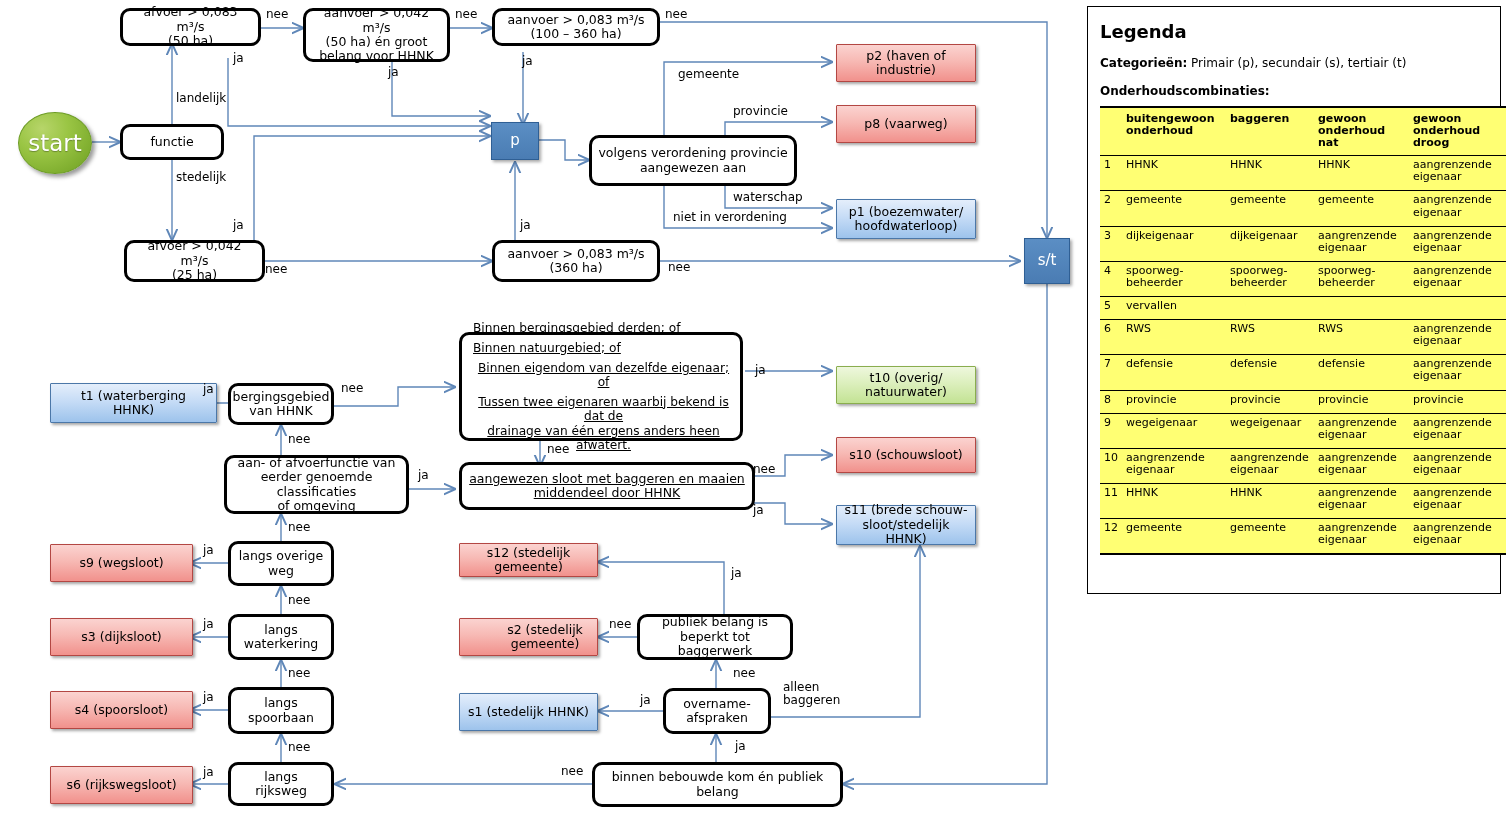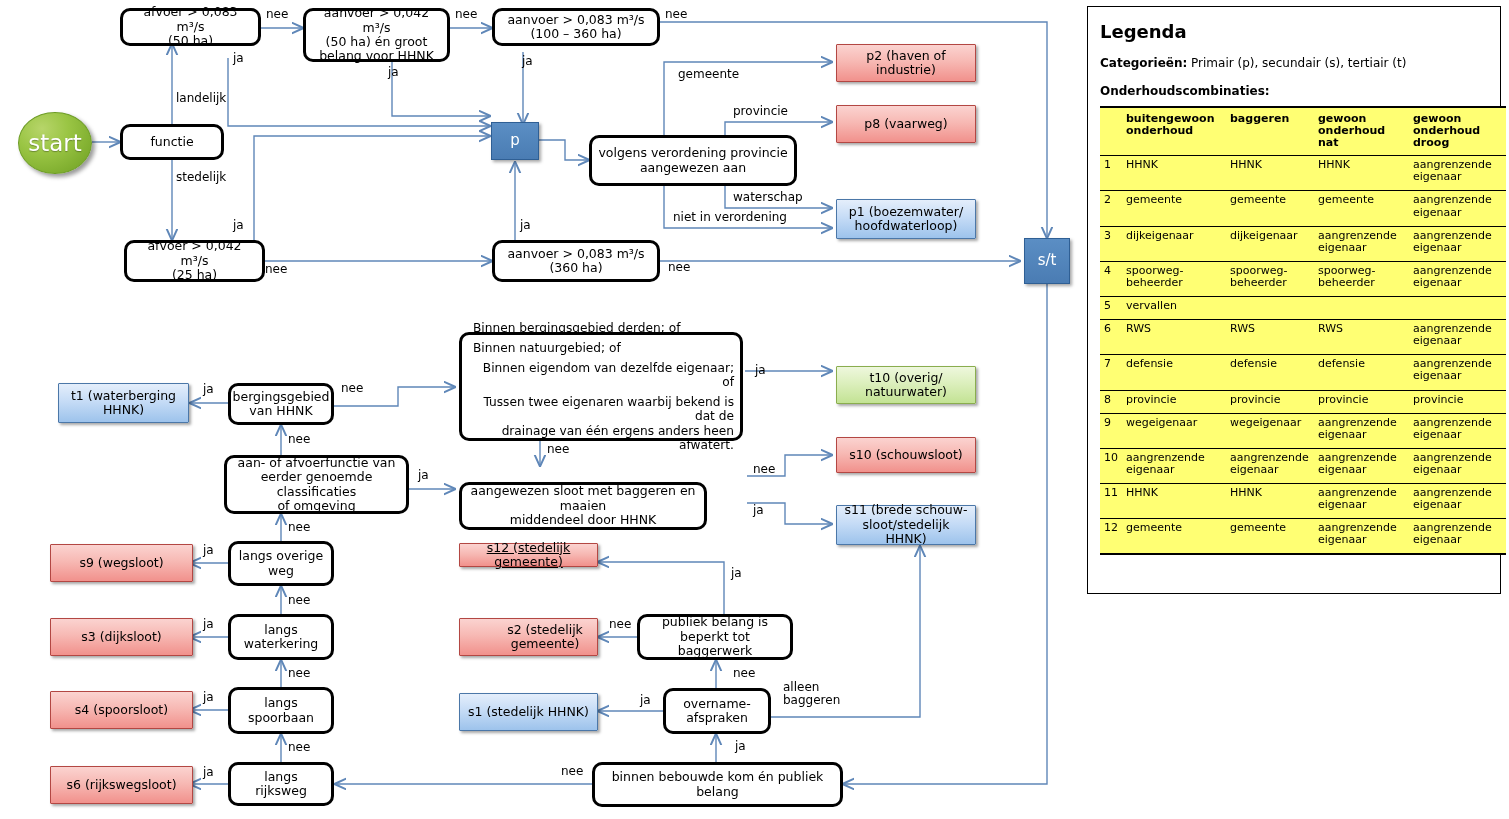--- a/index.html
+++ b/index.html
@@ -6,21 +6,21 @@
   body{font-family:"DejaVu Sans","Liberation Sans",sans-serif;}
   #canvas{position:relative;width:1509px;height:819px;overflow:hidden;background:#fff;}
 
   
   .node{position:absolute;box-sizing:border-box;display:flex;align-items:center;
         justify-content:center;text-align:center;line-height:1.15;color:#000;}
 
   
   .proc{border:3px solid #000;border-radius:10px;background:#fff;
         font-size:12.5px;padding:2px 6px;}
-  .proc.left{justify-content:flex-start;text-align:right;padding-left:11px;}
+  .proc.left{justify-content:flex-start;text-align:center;padding-left:11px;text-decoration:underline;}
 
   
   .term{border-radius:1px;font-size:12.5px;padding:2px 4px;
         box-shadow:2px 2px 3px rgba(0,0,0,.35);}
   .term.red{background:linear-gradient(to bottom,#fbd3d0 0%,#f7b9b4 45%,#f1918c 100%);
             border:1px solid #b34743;}
   .term.blue{background:linear-gradient(to bottom,#e4eefb 0%,#c6dcf6 45%,#9dc3ec 100%);
              border:1px solid #4b77a8;}
   .term.green{background:linear-gradient(to bottom,#eef7dd 0%,#dcefbd 45%,#c3e394 100%);
               border:1px solid #8aad4e;}
@@ -189,21 +189,21 @@
 aangewezen aan</div>
 
   <div class="node term red" style="left:836px;top:44px;width:140px;height:38px;white-space:pre-line;">p2 (haven of
 industrie)</div>
 
   <div class="node term red" style="left:836px;top:105px;width:140px;height:38px;">p8 (vaarweg)</div>
 
   <div class="node term blue" style="left:836px;top:199px;width:140px;height:40px;white-space:pre-line;">p1 (boezemwater/
 hoofdwaterloop)</div>
 
-  <div class="node term blue" style="left:50px;top:383px;width:131px;height:40px;white-space:pre-line;margin-left:8px;">t1 (waterberging
+  <div class="node term blue" style="left:50px;top:383px;width:167px;height:40px;white-space:pre-line;">t1 (waterberging
 HHNK)</div>
 
   <div class="node proc" style="left:228px;top:383px;width:106px;height:42px;white-space:pre-line;">bergingsgebied
 van HHNK</div>
 
   <div class="node proc left" style="left:459px;top:332px;width:284px;height:109px;flex-direction:column;
        align-items:flex-start;justify-content:center;gap:6px;font-size:12.2px;">
     <span>Binnen bergingsgebied derden; of</span>
     <span>Binnen natuurgebied; of</span>
     <span>Binnen eigendom van dezelfde eigenaar; of</span>
@@ -213,21 +213,21 @@
     </span>
   </div>
 
   <div class="node term green" style="left:836px;top:366px;width:140px;height:38px;white-space:pre-line;">t10 (overig/
 natuurwater)</div>
 
   <div class="node proc" style="left:224px;top:455px;width:185px;height:59px;white-space:pre-line;">aan- of afvoerfunctie van
 eerder genoemde classificaties
 of omgeving</div>
 
-  <div class="node proc" style="left:459px;top:482px;width:248px;height:48px;white-space:pre-line;">aangewezen sloot met baggeren en maaien
+  <div class="node proc" style="left:459px;top:462px;width:296px;height:48px;white-space:pre-line;text-decoration:underline;">aangewezen sloot met baggeren en maaien
 middendeel door HHNK</div>
 
   <div class="node term red" style="left:836px;top:437px;width:140px;height:36px;">s10 (schouwsloot)</div>
 
   <div class="node term blue" style="left:836px;top:505px;width:140px;height:40px;white-space:pre-line;">s11 (brede schouw-
 sloot/stedelijk HHNK)</div>
 
   <div class="node term red" style="left:50px;top:544px;width:143px;height:38px;">s9 (wegsloot)</div>
   <div class="node proc" style="left:228px;top:541px;width:106px;height:45px;white-space:pre-line;">langs overige
 weg</div>
@@ -236,21 +236,21 @@
   <div class="node proc" style="left:228px;top:614px;width:106px;height:46px;white-space:pre-line;">langs
 waterkering</div>
 
   <div class="node term red" style="left:50px;top:691px;width:143px;height:38px;">s4 (spoorsloot)</div>
   <div class="node proc" style="left:228px;top:687px;width:106px;height:47px;white-space:pre-line;">langs
 spoorbaan</div>
 
   <div class="node term red" style="left:50px;top:766px;width:143px;height:38px;">s6 (rijkswegsloot)</div>
   <div class="node proc" style="left:228px;top:762px;width:106px;height:44px;">langs rijksweg</div>
 
-  <div class="node term red" style="left:459px;top:543px;width:139px;height:24px;white-space:pre-line;text-decoration:underline;">s12 (stedelijk
+  <div class="node term red" style="left:459px;top:543px;width:139px;height:34px;white-space:pre-line;">s12 (stedelijk
 gemeente)</div>
   <div class="node term red" style="left:459px;top:618px;width:139px;height:38px;white-space:pre-line;padding-left:37px;">s2 (stedelijk
 gemeente)</div>
   <div class="node term blue" style="left:459px;top:693px;width:139px;height:38px;">s1 (stedelijk HHNK)</div>
 
   <div class="node proc" style="left:637px;top:614px;width:156px;height:46px;white-space:pre-line;">publiek belang is
 beperkt tot baggerwerk</div>
 
   <div class="node proc" style="left:663px;top:688px;width:108px;height:46px;white-space:pre-line;">overname-
 afspraken</div>

